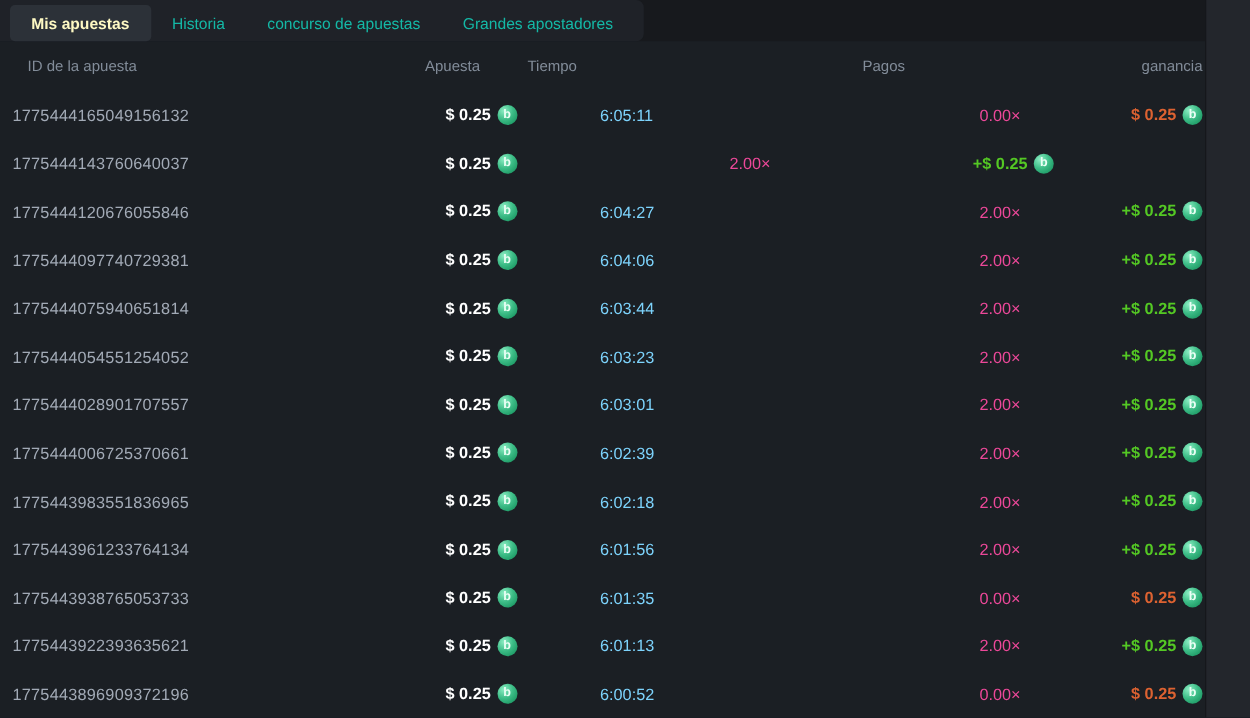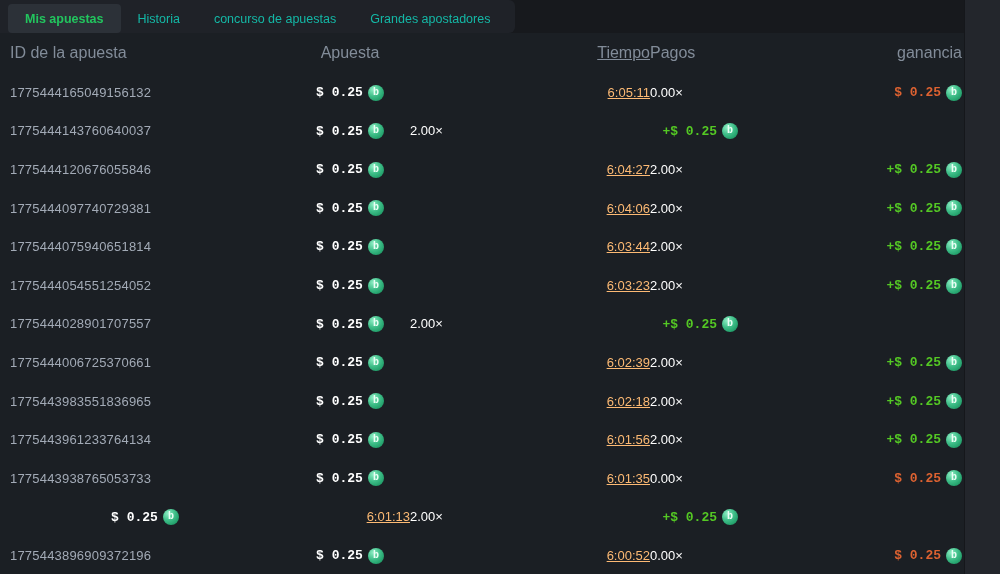--- a/index.html
+++ b/index.html
@@ -37,55 +37,54 @@
     align-items: center;
     padding: 0 17px;
     font-size: 12.5px;
     color: #14b8a6;
     white-space: nowrap;
     cursor: pointer;
     border-radius: 4px 4px 0 0;
   }
   .tab.active {
     background: #2c3138;
-    color: #22c55e;
+    color: #fef9c3;
     font-weight: bold;
     border-radius: 4px;
   }
 
   
   .bets-table { width: 964px; }
   .thead, .trow {
     display: grid;
     grid-template-columns: 290px 120px 240px 90px 1fr;
     align-items: center;
   }
   .thead {
     height: 40px;
-    font-size: 16px;
+    font-size: 12px;
     color: #828c99;
-  }
-  .trow { height: 38.6px; font-size: 13px; }
+    margin-left: 12px;
+  }
+  .trow { height: 38.6px; font-size: 13px; gap: 35px; }
 
   .c-id   { text-align: left; padding-left: 10px; }
   .c-bet  { text-align: center; }
-  .c-time { text-align: right; text-decoration: underline; }
-  .c-pay  { text-align: left; }
+  .c-time { text-align: left; }
+  .c-pay  { text-align: center; }
   .c-gain { text-align: right; padding-right: 2px; }
 
   .id-text   { color: #a2aab6; letter-spacing: 0.2px; }
-  .time-text { color: #fdba74; }
-  .pay-text  { color: #ffffff; }
+  .time-text { color: #7dd3fc; }
+  .pay-text  { color: #ec4899; }
 
   .bet-cell, .profit-cell {
     display: inline-flex;
-    align-items: center;
     gap: 5px;
     justify-content: center;
-    font-family: Liberation Mono, monospace;
   }
   .bet-amount { color: #ffffff; font-weight: bold; }
   .profit-cell { font-weight: bold; }
   .profit-cell.win  .profit-amount { color: #54c824; }
   .profit-cell.loss .profit-amount { color: #dd6231; }
 
   .coin {
     width: 16px; height: 16px;
     border-radius: 50%;
     background: radial-gradient(circle at 32% 28%, #8deec4 0%, #3dbd87 45%, #23a06b 75%, #1d8a5c 100%);
@@ -224,20 +223,21 @@
     </div>
   </div>
           <div class="trow">
     <div class="c-id id-text">1775444028901707557</div>
     <div class="c-bet">
       <span class="bet-cell">
         <span class="bet-amount">$ 0.25</span>
         <span class="coin">b</span>
       </span>
     </div>
+    <div class="c-time time-text">6:03:01</div>
     <div class="c-pay pay-text">2.00×</div>
     <div class="c-gain">
       <span class="profit-cell win">
         <span class="profit-amount">+$ 0.25</span>
         <span class="coin">b</span>
       </span>
     </div>
   </div>
           <div class="trow">
     <div class="c-id id-text">1775444006725370661</div>
@@ -301,20 +301,21 @@
     <div class="c-time time-text">6:01:35</div>
     <div class="c-pay pay-text">0.00×</div>
     <div class="c-gain">
       <span class="profit-cell loss">
         <span class="profit-amount">$ 0.25</span>
         <span class="coin">b</span>
       </span>
     </div>
   </div>
           <div class="trow">
+    <div class="c-id id-text">1775443922393635621</div>
     <div class="c-bet">
       <span class="bet-cell">
         <span class="bet-amount">$ 0.25</span>
         <span class="coin">b</span>
       </span>
     </div>
     <div class="c-time time-text">6:01:13</div>
     <div class="c-pay pay-text">2.00×</div>
     <div class="c-gain">
       <span class="profit-cell win">

